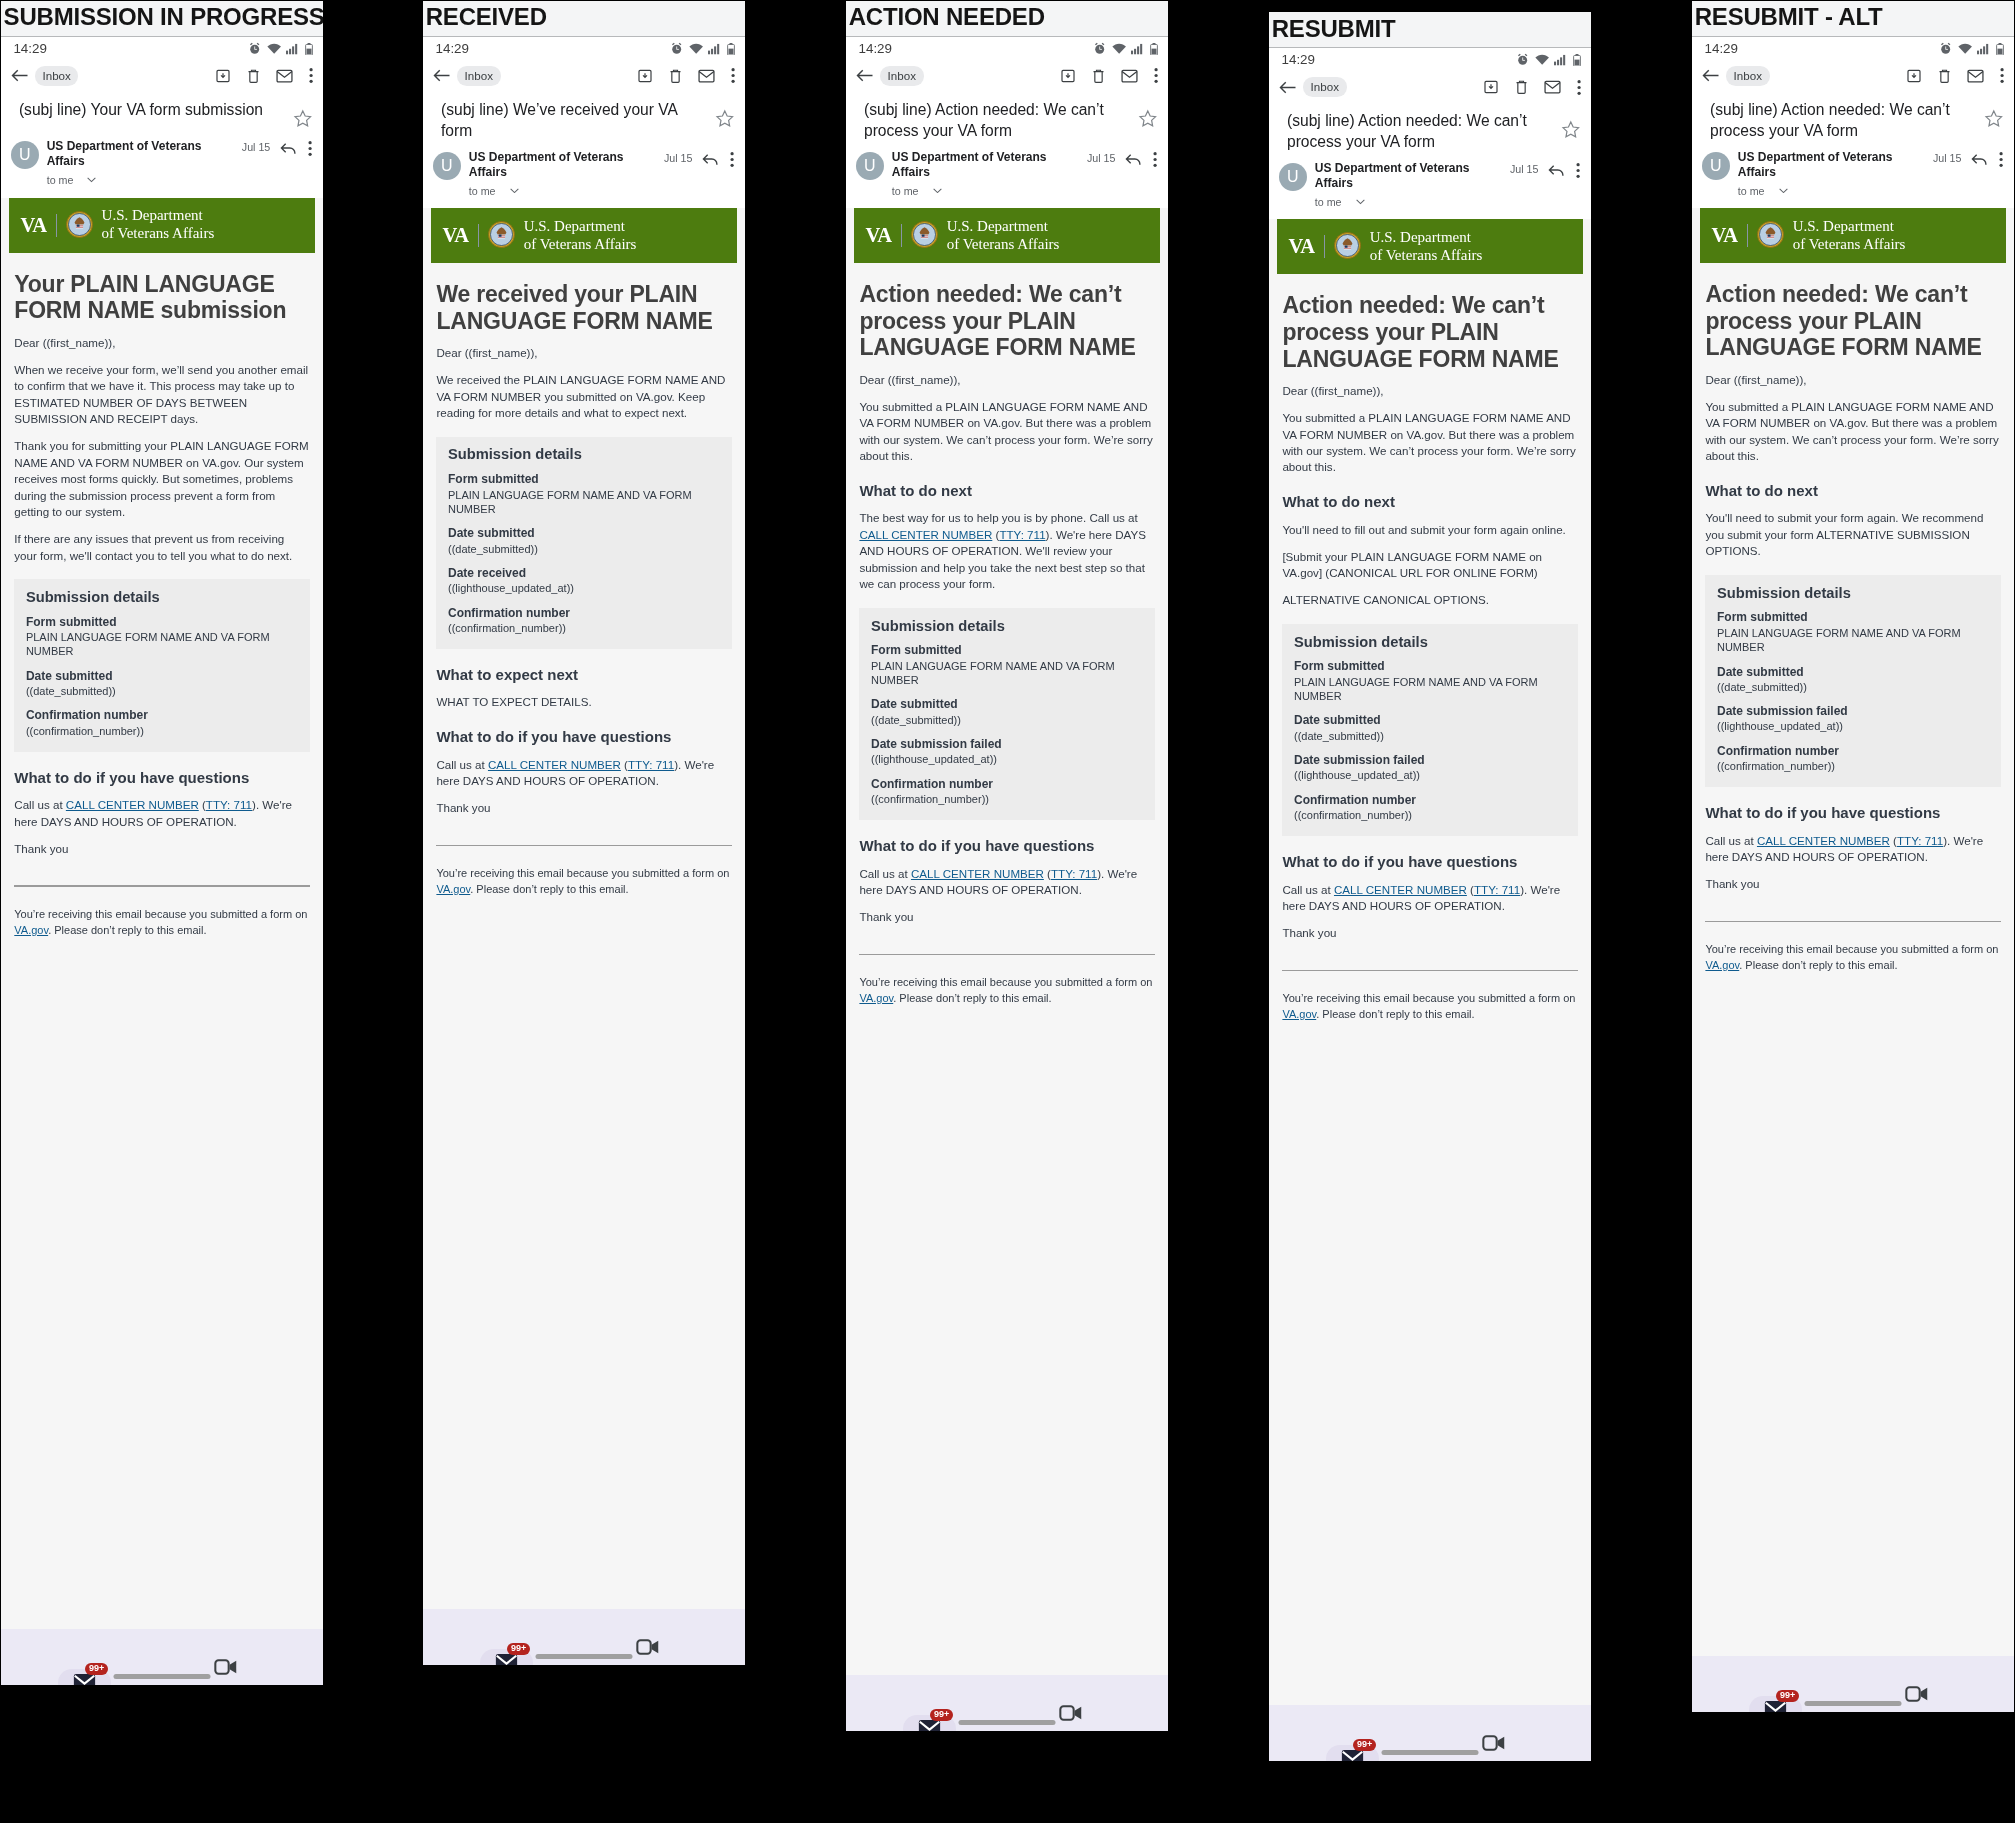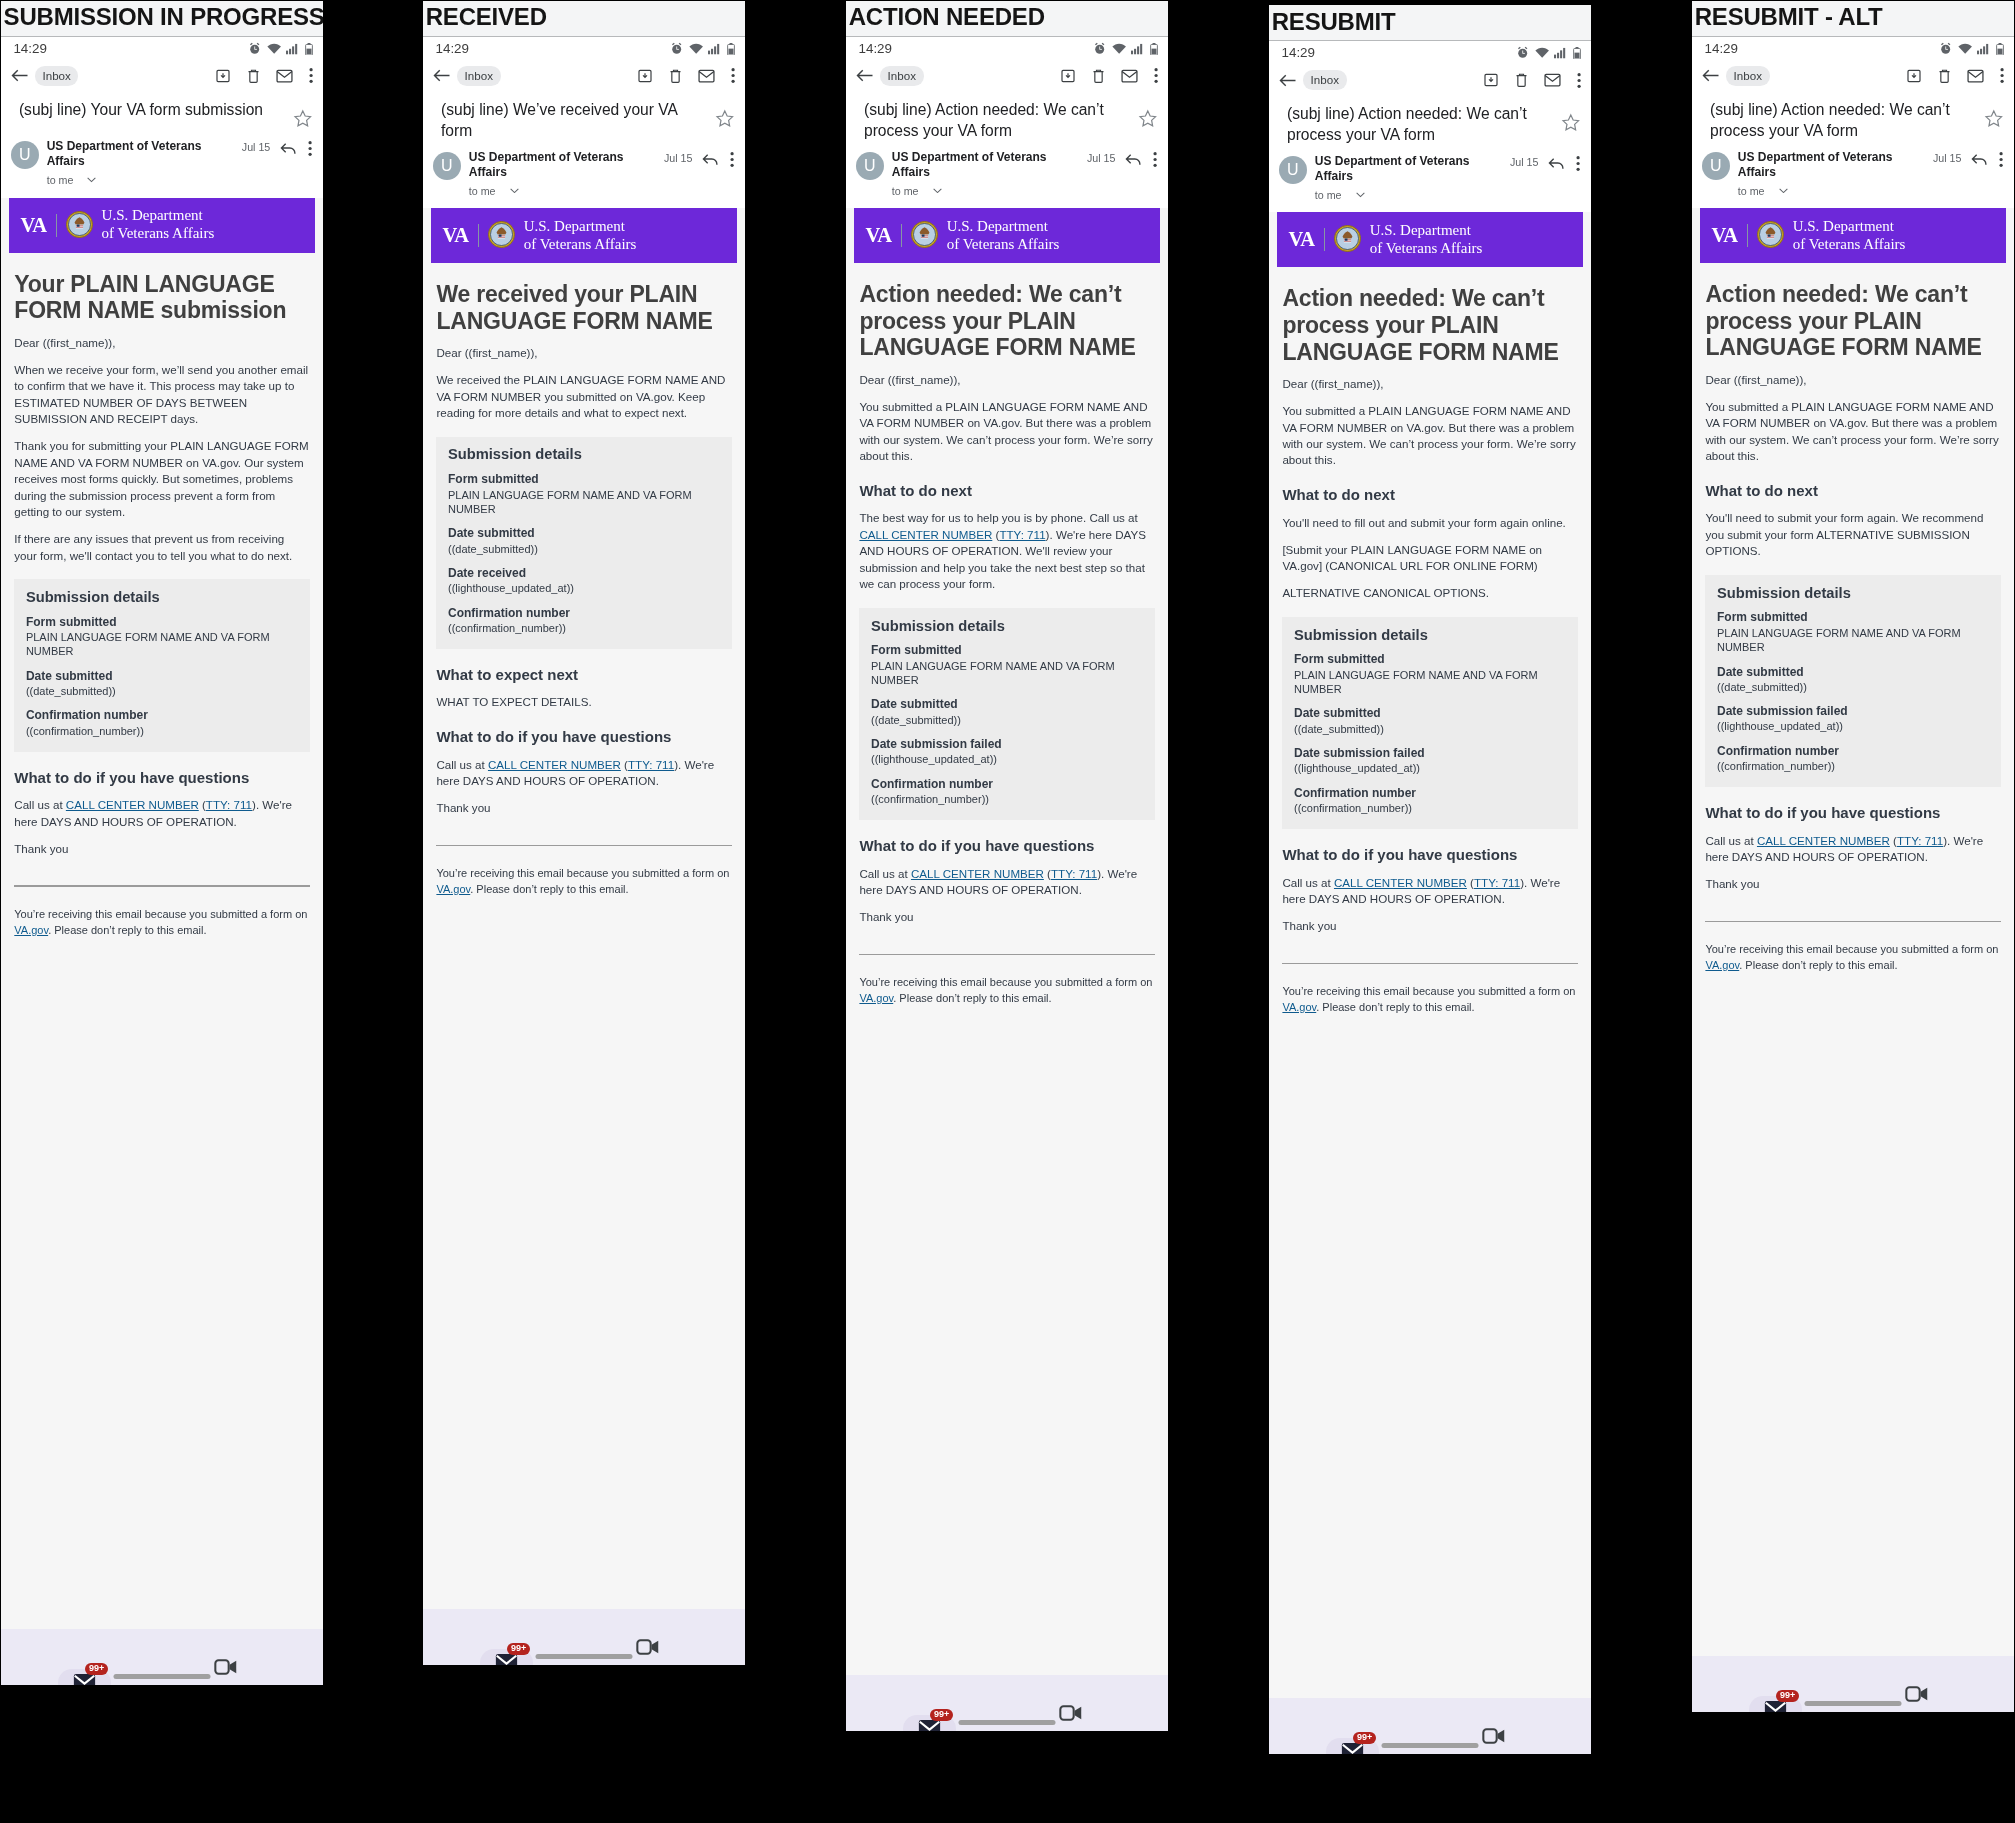--- a/index.html
+++ b/index.html
@@ -140,21 +140,21 @@
   }
   .sender-actions svg { display: block; }
 
   
   .email-scroll {
     flex: 1 1 auto;
     background: #f6f6f6;
     overflow: hidden;
   }
   .va-banner {
-    background: #6d28d9;
+    background: #4d7c0f;
     display: flex;
     align-items: center;
     gap: 9px;
     padding: 9.8px 11.6px;
     margin: 0 8px;
   }
   .va-wordmark {
     color: #ffffff;
     font-family: "Liberation Serif", serif;
     font-weight: 700;
@@ -795,21 +795,21 @@
           <svg width="24" height="18" viewBox="0 0 27 20" fill="none" stroke="#3c4043" stroke-width="2.3">
               <rect x="1.5" y="2.5" width="15" height="15" rx="3.6"></rect>
               <path d="M17.5 7.5 25 3v14l-7.5-4.5z" fill="#3c4043" stroke="none"></path>
             </svg>
         </div>
       </div>
       <div class="home-indicator"></div>
     </div>
   </div>
 
-  <div class="phone" style="left:1269px; top:5px; width:322px; height:1749px;justify-content:space-between;">
+  <div class="phone" style="left:1269px; top:12px; width:322px; height:1749px;justify-content:space-between;">
     <div class="label-strip">
       <div class="label-text">RESUBMIT</div>
     </div>
     <div class="status-bar">
       <div class="status-time">14:29</div>
       <div class="status-icons">
         <span>
             <svg width="13.4" height="13.4" viewBox="0 0 24 24" fill="#5f6368">
               <circle cx="12" cy="13" r="8"></circle>
               <rect x="11.4" y="8" width="1.4" height="5.4" fill="#fff"></rect>

